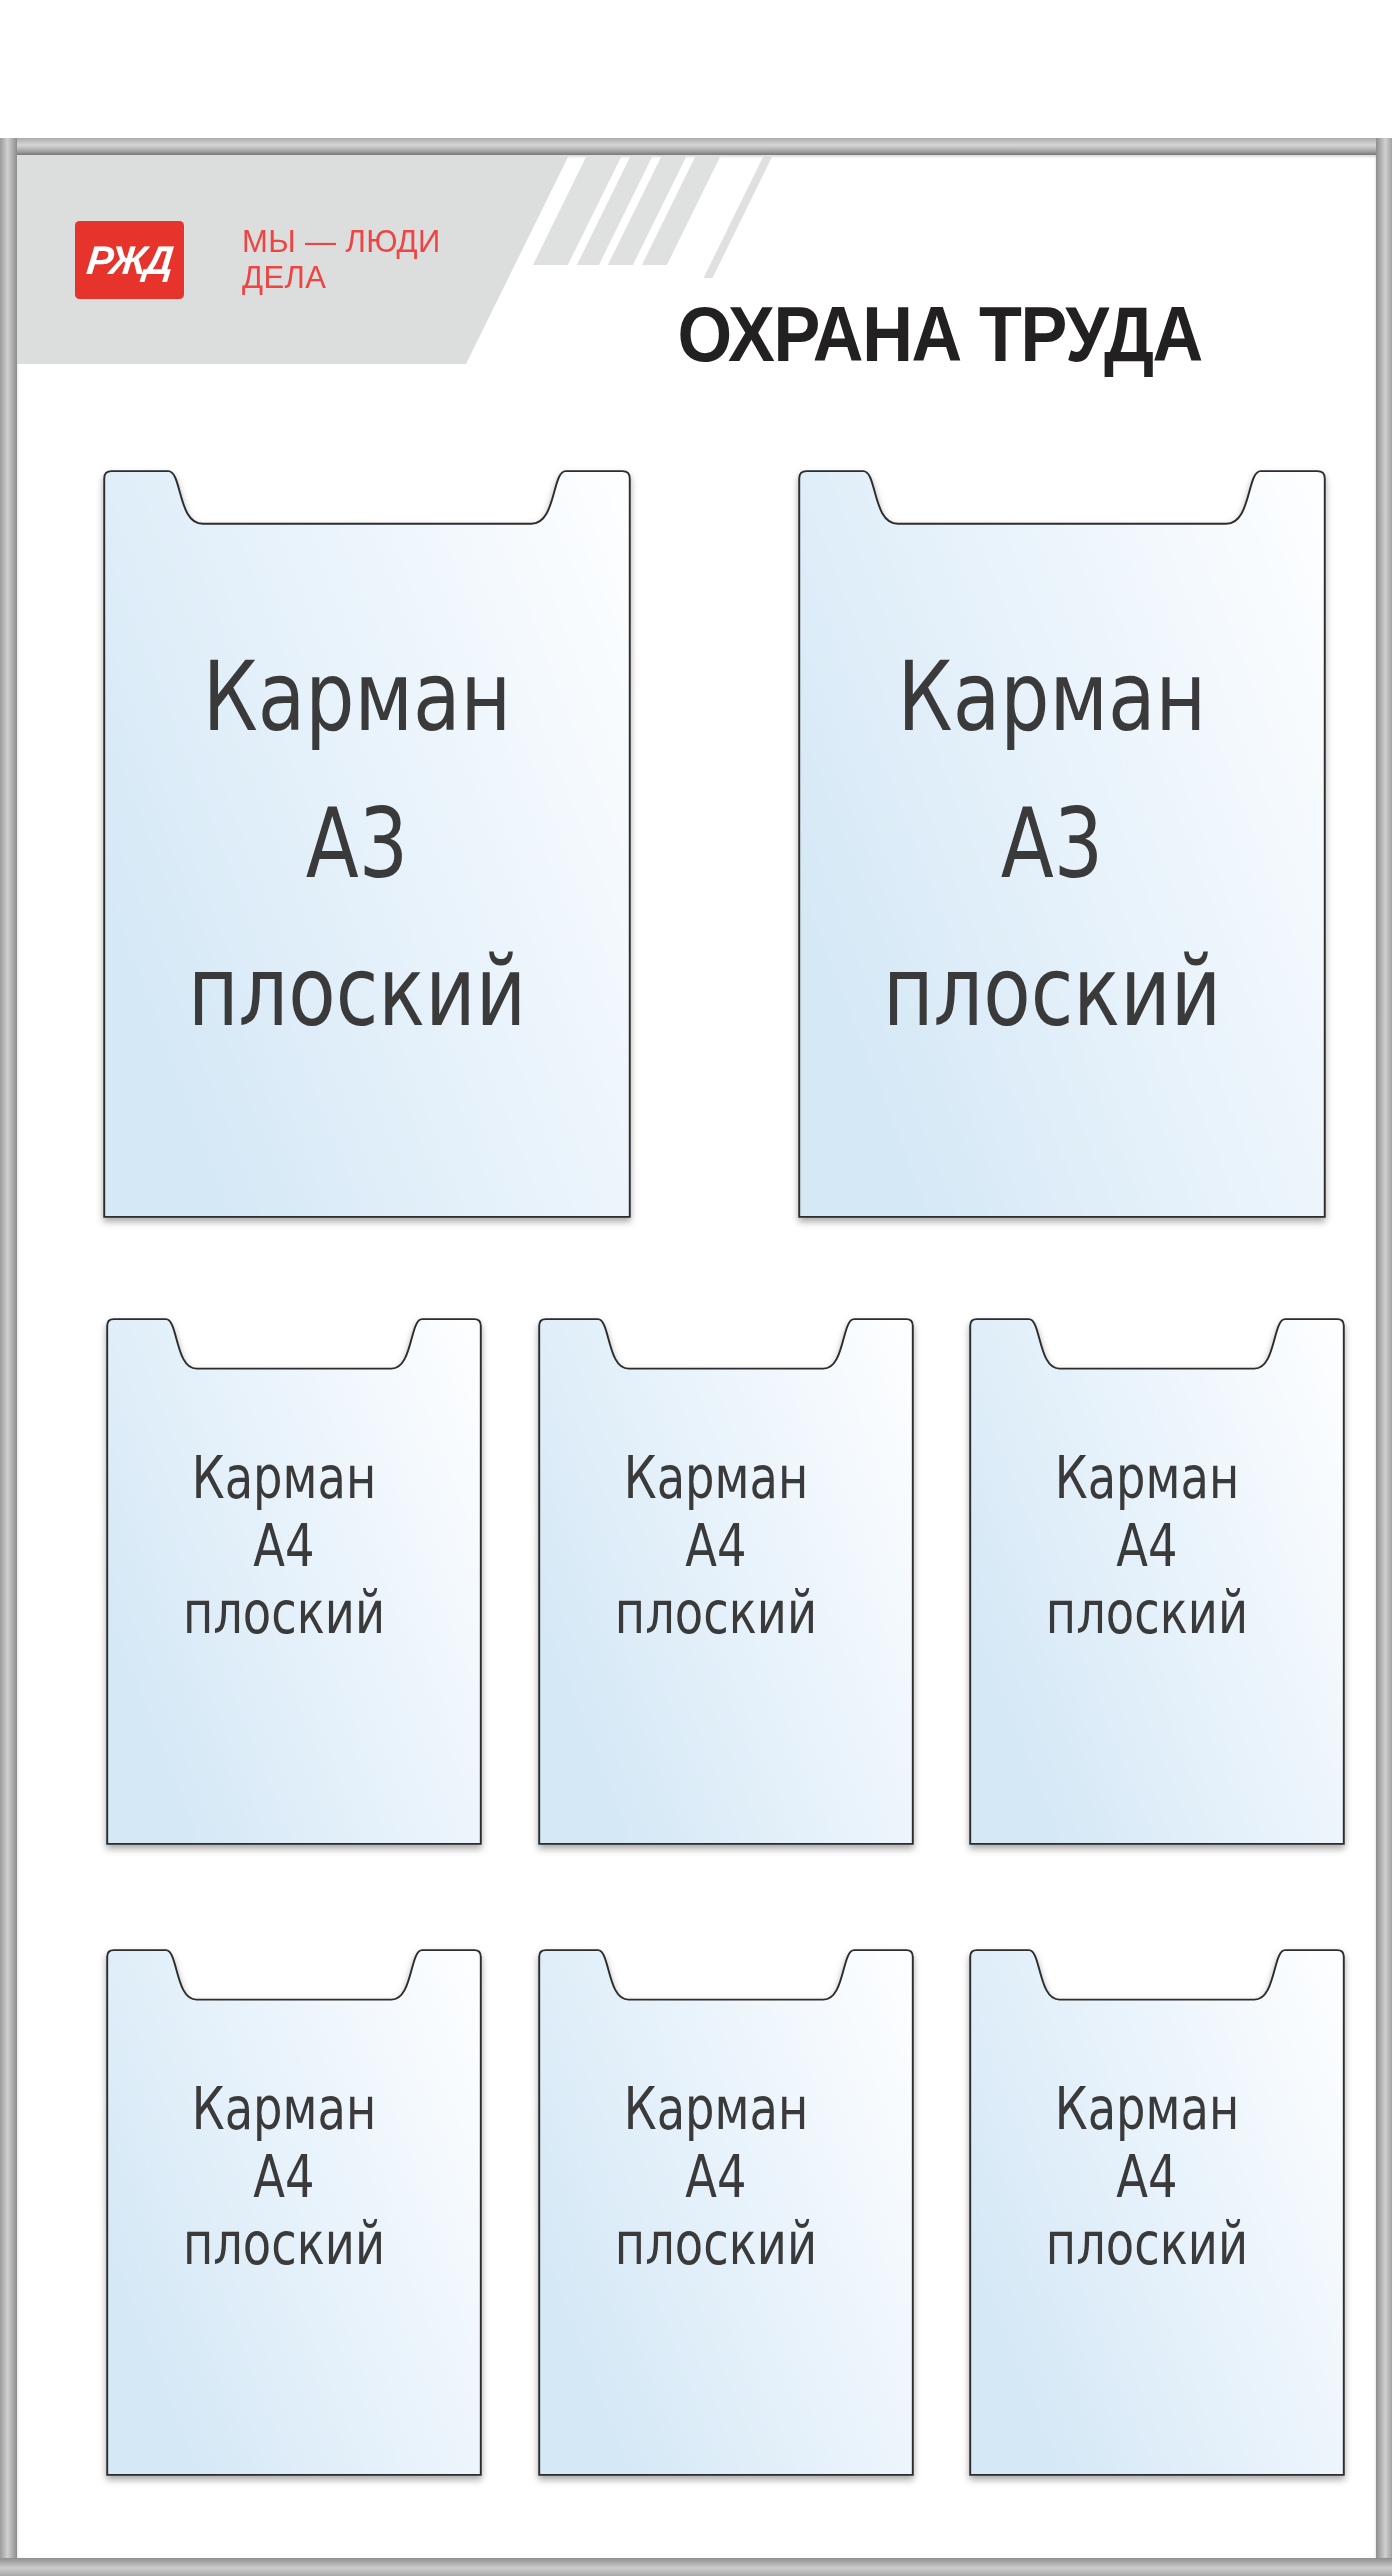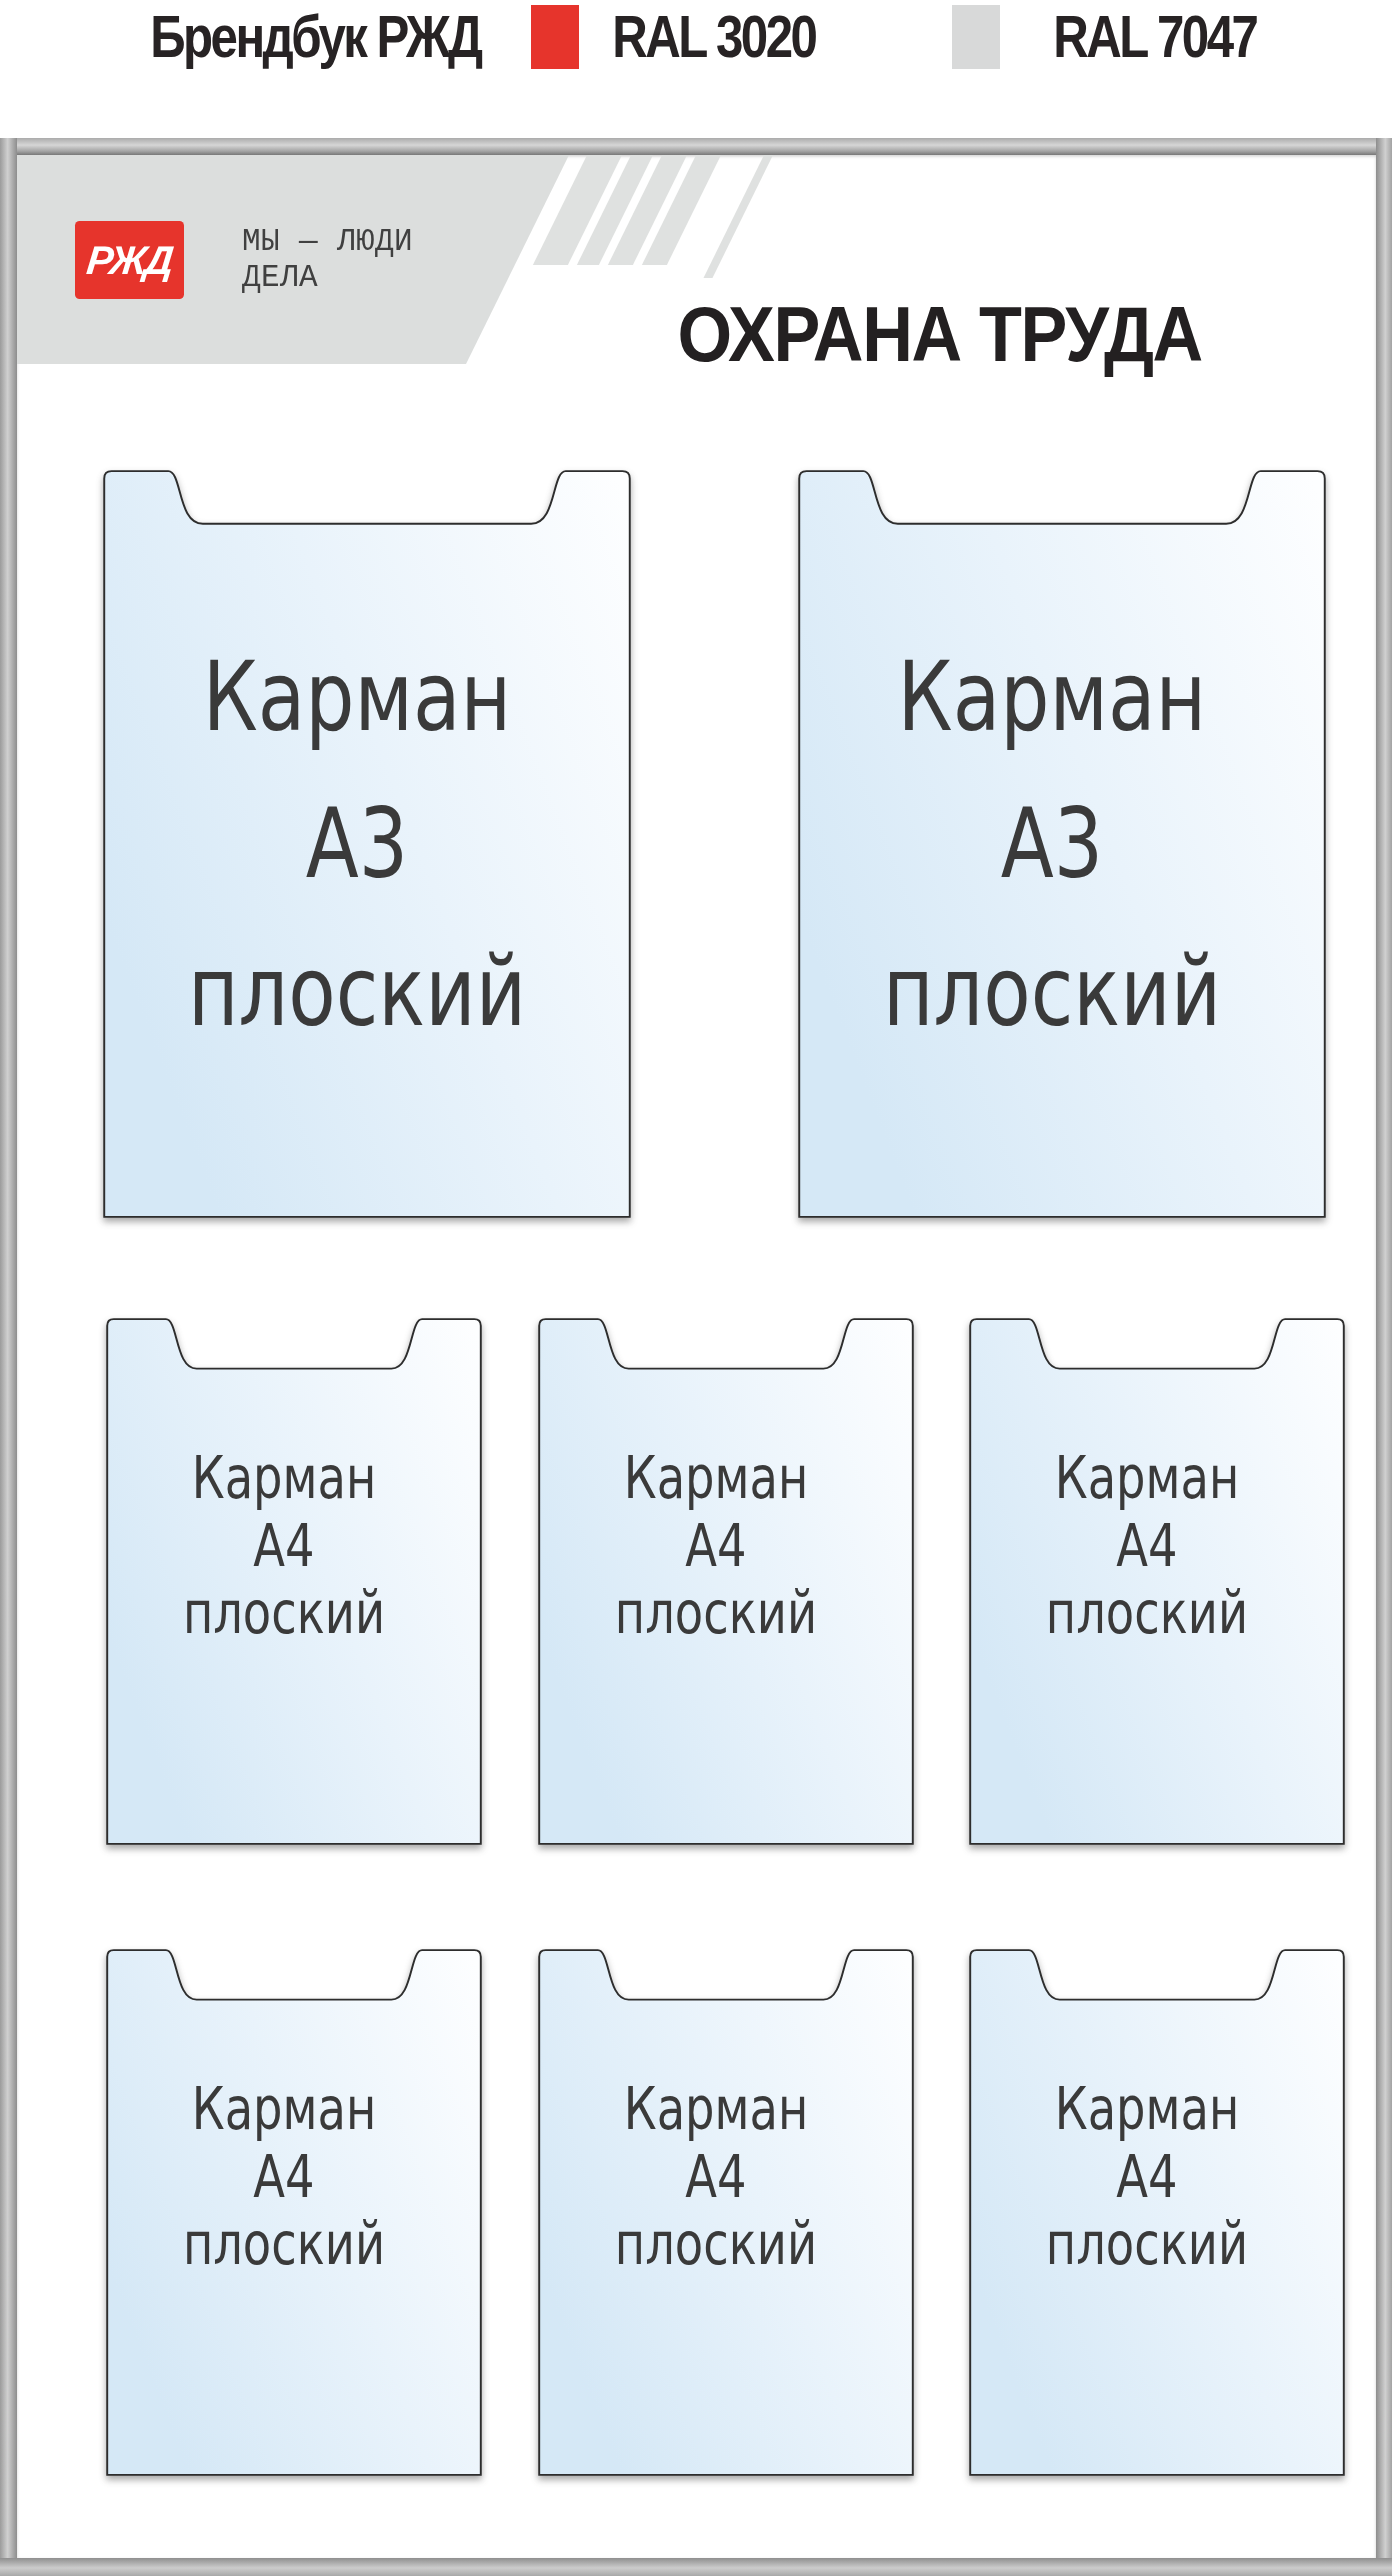--- a/index.html
+++ b/index.html
@@ -41,21 +41,21 @@
   .s3{left:645px;width:25px;height:110px;}
   .s4{left:679px;width:25px;height:110px;}
   .s5{left:747px;width:9.2px;height:123px;}
 
   
   .logo{position:absolute;left:58px;top:66px;width:109px;height:78px;background:#e6342c;
         border-radius:4.6px;display:flex;align-items:center;justify-content:center;}
   .logo-text{color:#fff;font-weight:bold;font-style:italic;font-size:40px;
              letter-spacing:-2.3px;transform:skewX(-6deg);}
   .slogan{position:absolute;left:225px;top:69px;font-size:31px;line-height:1.15;
-          color:#404040;letter-spacing:0.4px;font-family:Liberation Mono, monospace;}
+          color:#ef4444;letter-spacing:0.4px;}
 
   .board-title{position:absolute;left:491px;right:4.6px;top:140px;text-align:center;
         font-weight:bold;font-size:78px;line-height:1;color:#232021;
         letter-spacing:-1.5px;transform:scaleX(0.9);transform-origin:center;white-space:nowrap;}
 
   
   .pocket{position:absolute;padding-left:20px;}
   .pocket svg{display:block;filter:drop-shadow(0 4.6px 3.8px rgba(45,45,45,0.42));}
   .pocket-label{position:absolute;inset:0;display:flex;flex-direction:column;
         align-items:center;justify-content:center;text-align:center;
@@ -74,27 +74,20 @@
   <svg class="hidden-defs" aria-hidden="true">
     <defs>
       <linearGradient id="pocketGrad" x1="0" y1="0.6" x2="1" y2="0.05">
         <stop offset="0" stop-color="#d5e8f6"></stop>
         <stop offset="0.5" stop-color="#e9f3fb"></stop>
         <stop offset="1" stop-color="#fdfeff"></stop>
       </linearGradient>
     </defs>
   </svg>
 
-  <div class="legend">
-    <span class="legend-title">Брендбук РЖД</span>
-    <span class="swatch sw-red" style="background-color: rgb(230, 52, 44);"></span>
-    <span class="legend-label">RAL 3020</span>
-    <span class="swatch sw-gray" style="background-color: rgb(216, 217, 217);"></span>
-    <span class="legend-label">RAL 7047</span>
-  </div>
 
   <div class="board">
     <div class="frame-top"></div>
     <div class="frame-left"></div>
     <div class="frame-right"></div>
     <div class="frame-bottom"></div>
 
     <div class="inner">
 
       <div class="band" style="background-color: rgb(220, 222, 221);"></div>

